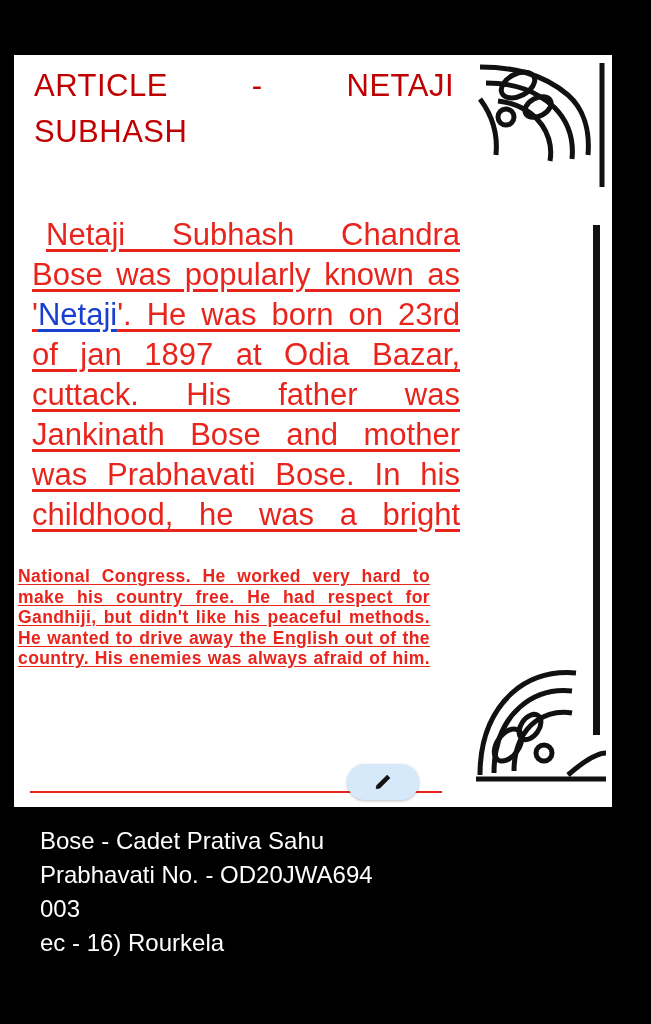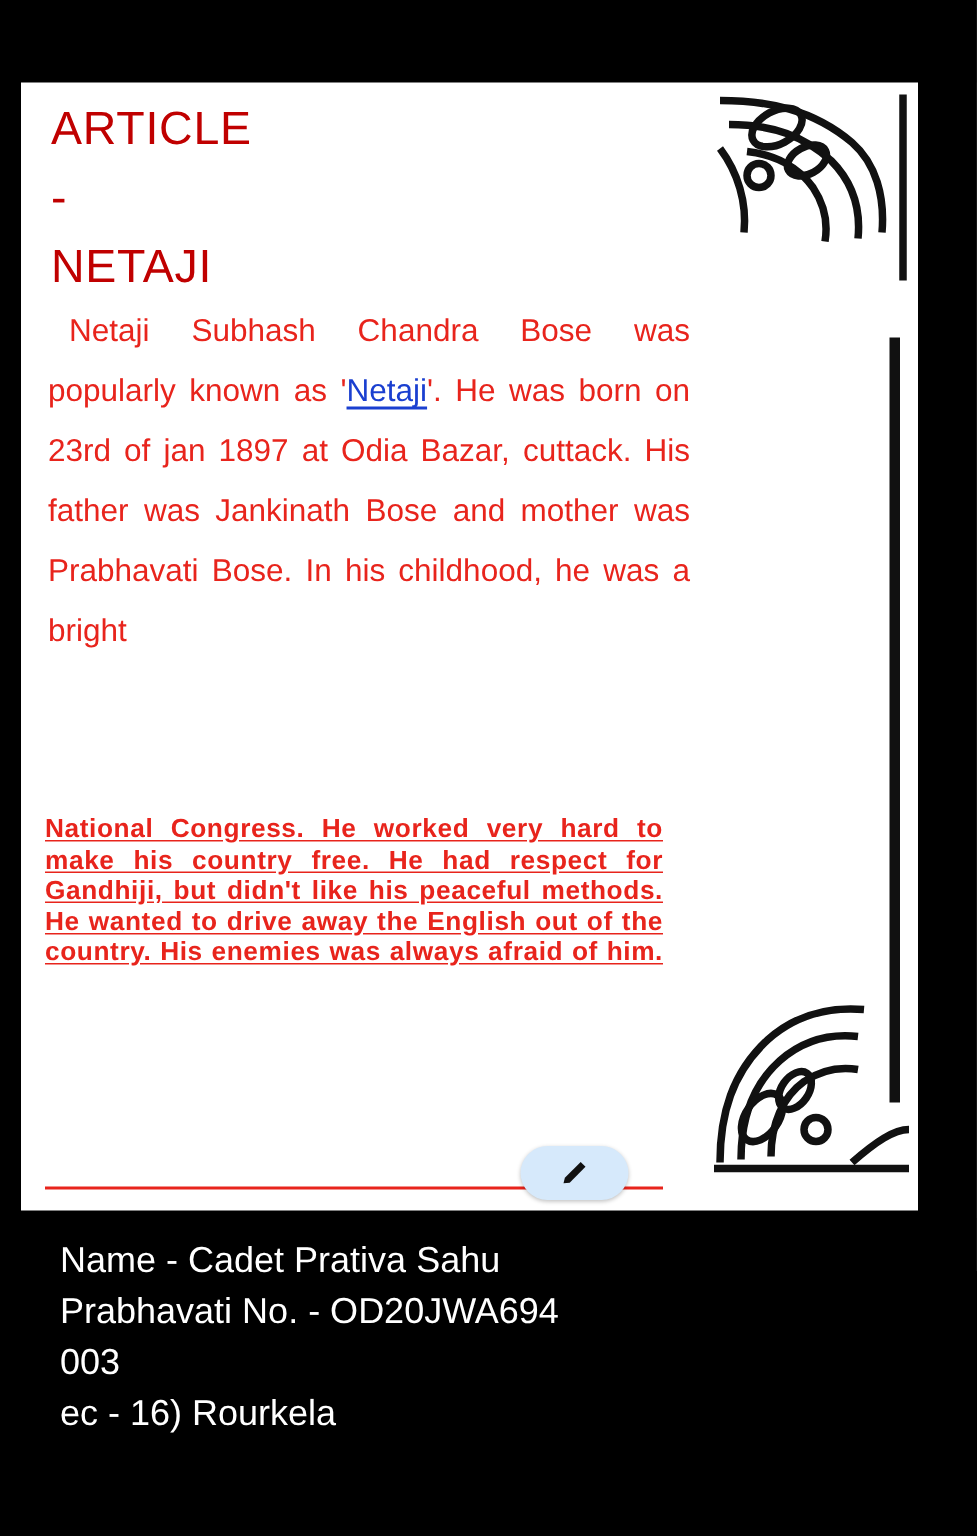--- a/index.html
+++ b/index.html
@@ -51,52 +51,54 @@
     letter-spacing: 0.5px;
     text-align: justify;
     text-align-last: left;
     font-weight: 400;
   }
 
   
   .para-main {
     position: absolute;
     left: 18px;
-    top: 146px;
+    top: 160px;
     width: 428px;
     color: #e8241c;
-    font-size: 21px;
+    font-size: 31px;
     line-height: 40px;
     text-align: justify;
     text-align-last: justify;
+    text-decoration: underline;
     text-decoration-color: #e8241c;
     text-underline-offset: 4px;
   }
   .para-main .indent { display: inline-block; width: 14px; }
   .para-main .netaji-link {
     color: #1a3fd0;
     text-decoration: underline;
     text-decoration-color: #1a3fd0;
   }
 
   
   .para-small {
     position: absolute;
-    left: 16px;
+    left: 4px;
     width: 412px;
     color: #e8241c;
     font-size: 17.5px;
     line-height: 20.5px;
     letter-spacing: 0.4px;
     text-align: justify;
     text-align-last: justify;
     text-decoration: underline;
     text-decoration-color: #e8241c;
     text-underline-offset: 2px;
     font-weight: 600;
+    margin-top: 24px;
   }
   #para-small-1 { top: 487px; }
   #para-small-2 { top: 660px; }
 
   .cut-line {
     position: absolute;
     left: 16px;
     top: 736px;
     width: 412px;
     height: 2px;
@@ -177,26 +179,27 @@
 
   <div class="top-bar"></div>
   <div class="left-strip"></div>
   <div class="right-strip"></div>
 
   <div class="sheet">
 
     <div class="doc-body">
 
       <div class="doc-title">
-        <div style="display:flex;justify-content:space-between;flex-direction:column;">
+        <div style="display:flex;justify-content:space-between;">
           <span>ARTICLE</span>
           <span>-</span>
           <span>NETAJI</span>
         </div>
         <div style="display:flex;justify-content:space-between;">
+          <span>SUBHASH</span>
         </div>
       </div>
 
       <div class="para-main"><span class="indent"></span><span>Netaji Subhash Chandra Bose was popularly known as '</span><span class="netaji-link">Netaji</span><span>'. He was born on 23rd of jan 1897 at Odia Bazar, cuttack. His father was Jankinath Bose and mother was Prabhavati Bose. In his childhood, he was a bright</span></div>
 
       <div class="para-small" id="para-small-1">National Congress. He worked very hard to make his country free. He had respect for Gandhiji, but didn't like his peaceful methods. He wanted to drive away the English out of the country. His enemies was always afraid of him.</div>
 
 
       <div class="cut-line"></div>
     </div>
@@ -236,19 +239,19 @@
 
   <div class="edit-pill">
     <span>
       <svg viewBox="0 0 24 24" width="22" height="22">
         <path d="M4 19.5 L5 15.5 L16.5 4 L20 7.5 L8.5 19 Z" fill="#111111"></path>
       </svg>
     </span>
   </div>
 
   <div class="caption">
-    <div class="caption-line">Name - Cadet Prativa Sahu</div>
+    <div class="caption-line">Bose - Cadet Prativa Sahu</div>
     <div class="caption-line">Prabhavati No. - OD20JWA694</div>
     <div class="caption-line">003</div>
     <div class="caption-line">ec - 16) Rourkela</div>
   </div>
 
 </div>
 
 </body></html>

